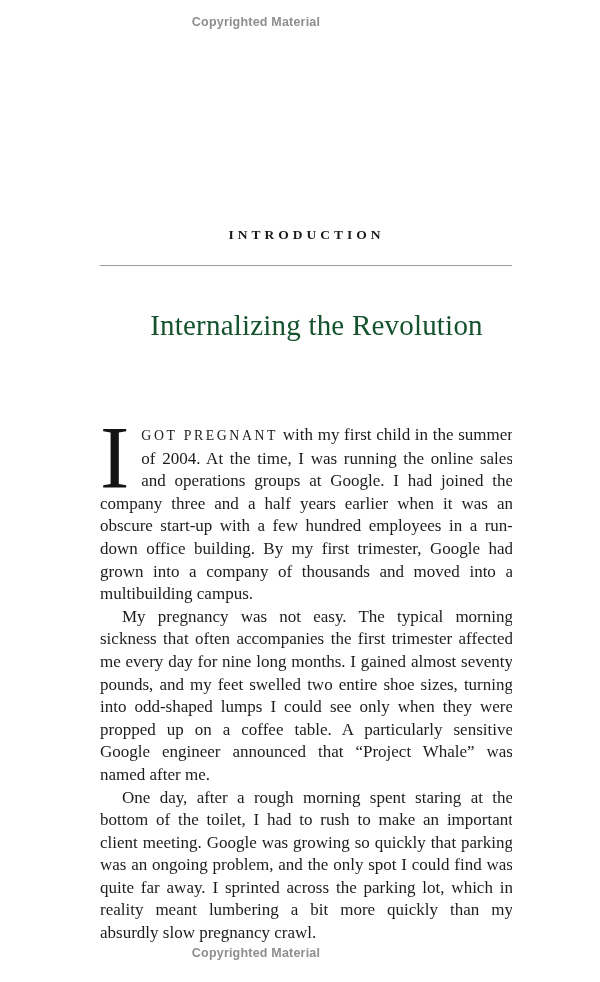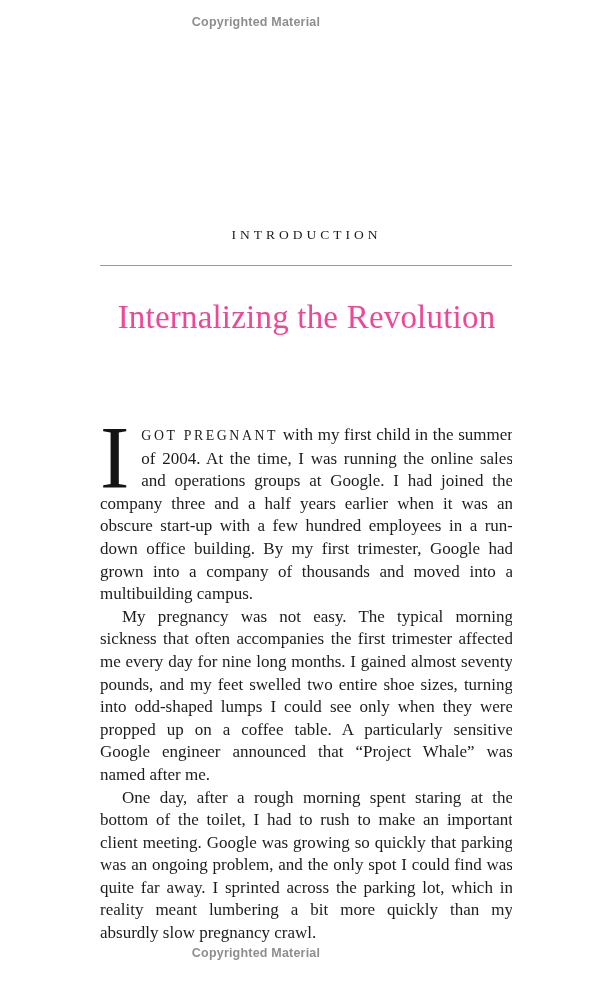--- a/index.html
+++ b/index.html
@@ -30,46 +30,46 @@
   .copyright.top { top: 15px; }
   .copyright.bottom { top: 946px; }
 
   .kicker {
     position: absolute;
     top: 227px;
     left: 100px;
     width: 413px;
     text-align: center;
     font-family: "Liberation Serif", serif;
-    font-weight: 400;
+    font-weight: 700;
     font-size: 13.5px;
     letter-spacing: 4px;
     color: #1a1a1a;
   }
   .rule {
     position: absolute;
     top: 265px;
     left: 100px;
     width: 413px;
     border: none;
     border-top: 1px solid #9b9b9b;
     margin: 0;
   }
   .title {
     position: absolute;
     top: 299px;
     left: 80px;
     width: 453px;
-    margin: 0;
+    margin: 10px;
     text-align: center;
     font-family: "Liberation Serif", serif;
     font-weight: 400;
-    font-size: 33px;
+    font-size: 29px;
     letter-spacing: 0.2px;
-    color: #ec4899;
+    color: #14532d;
   }
   .bodytext {
     position: absolute;
     top: 424px;
     left: 100px;
     width: 413px;
     font-size: 17px;
     line-height: 22.6px;
     text-align: justify;
     color: #1c1c1c;

